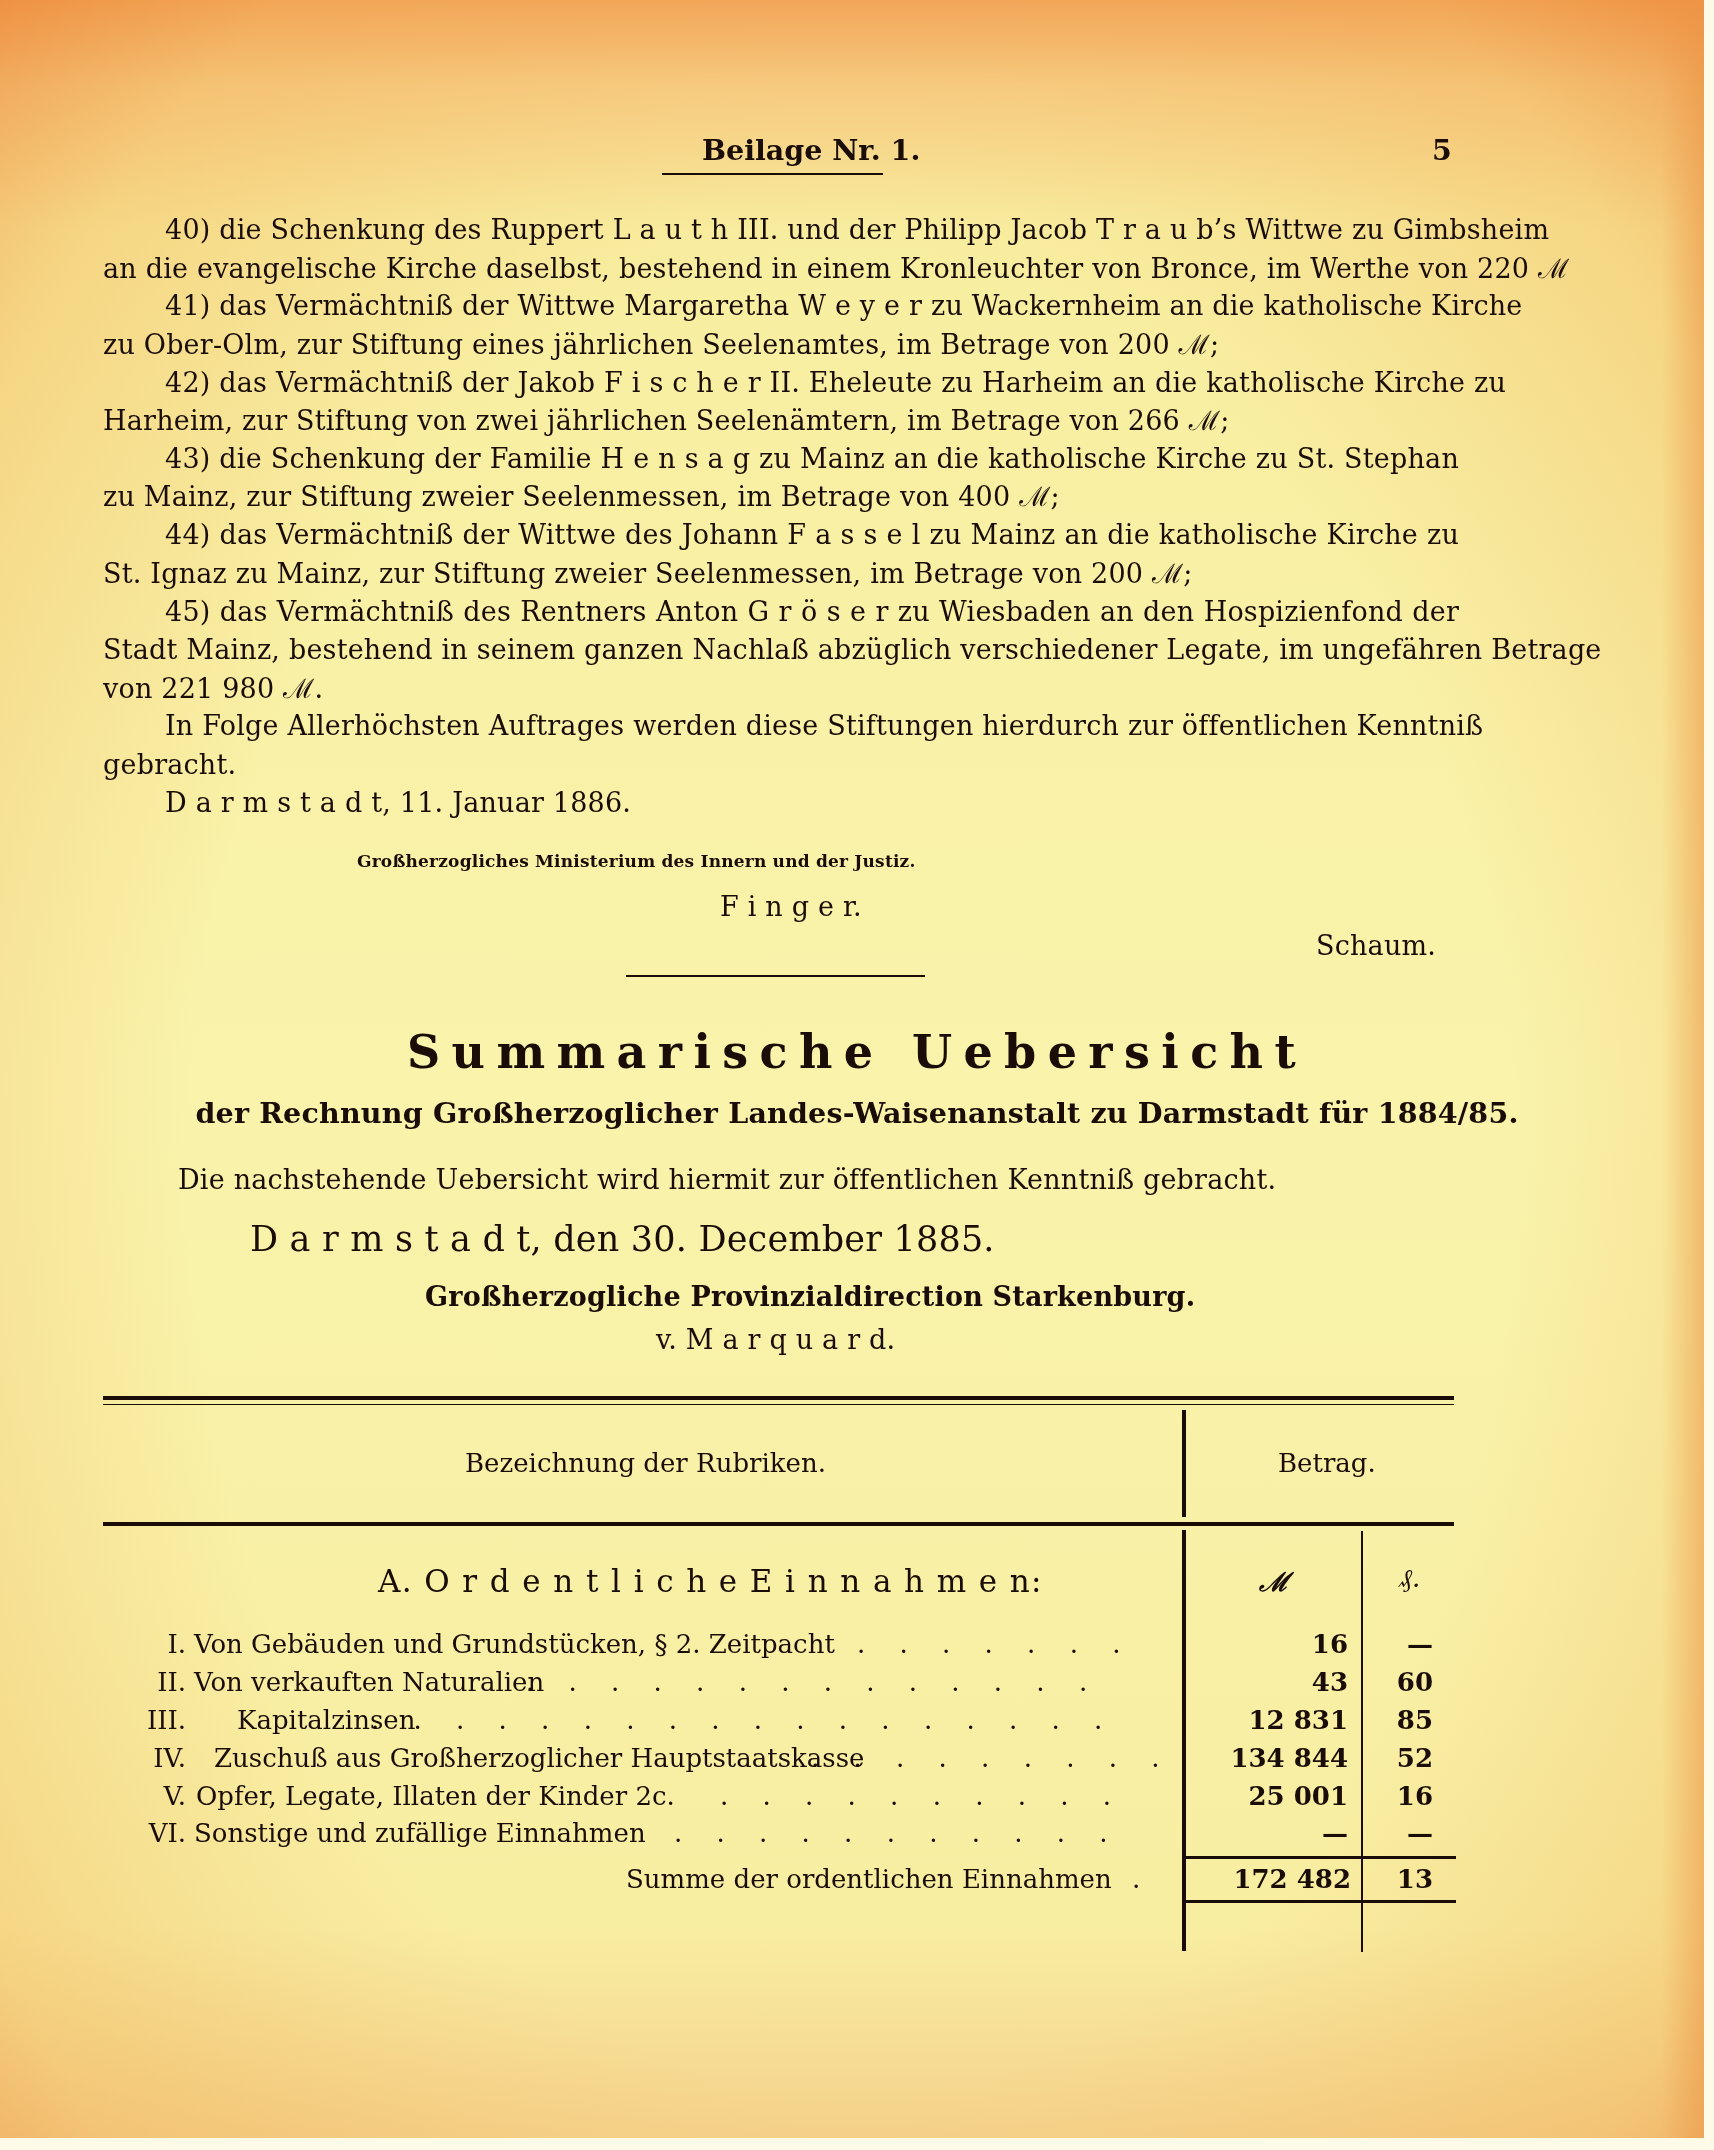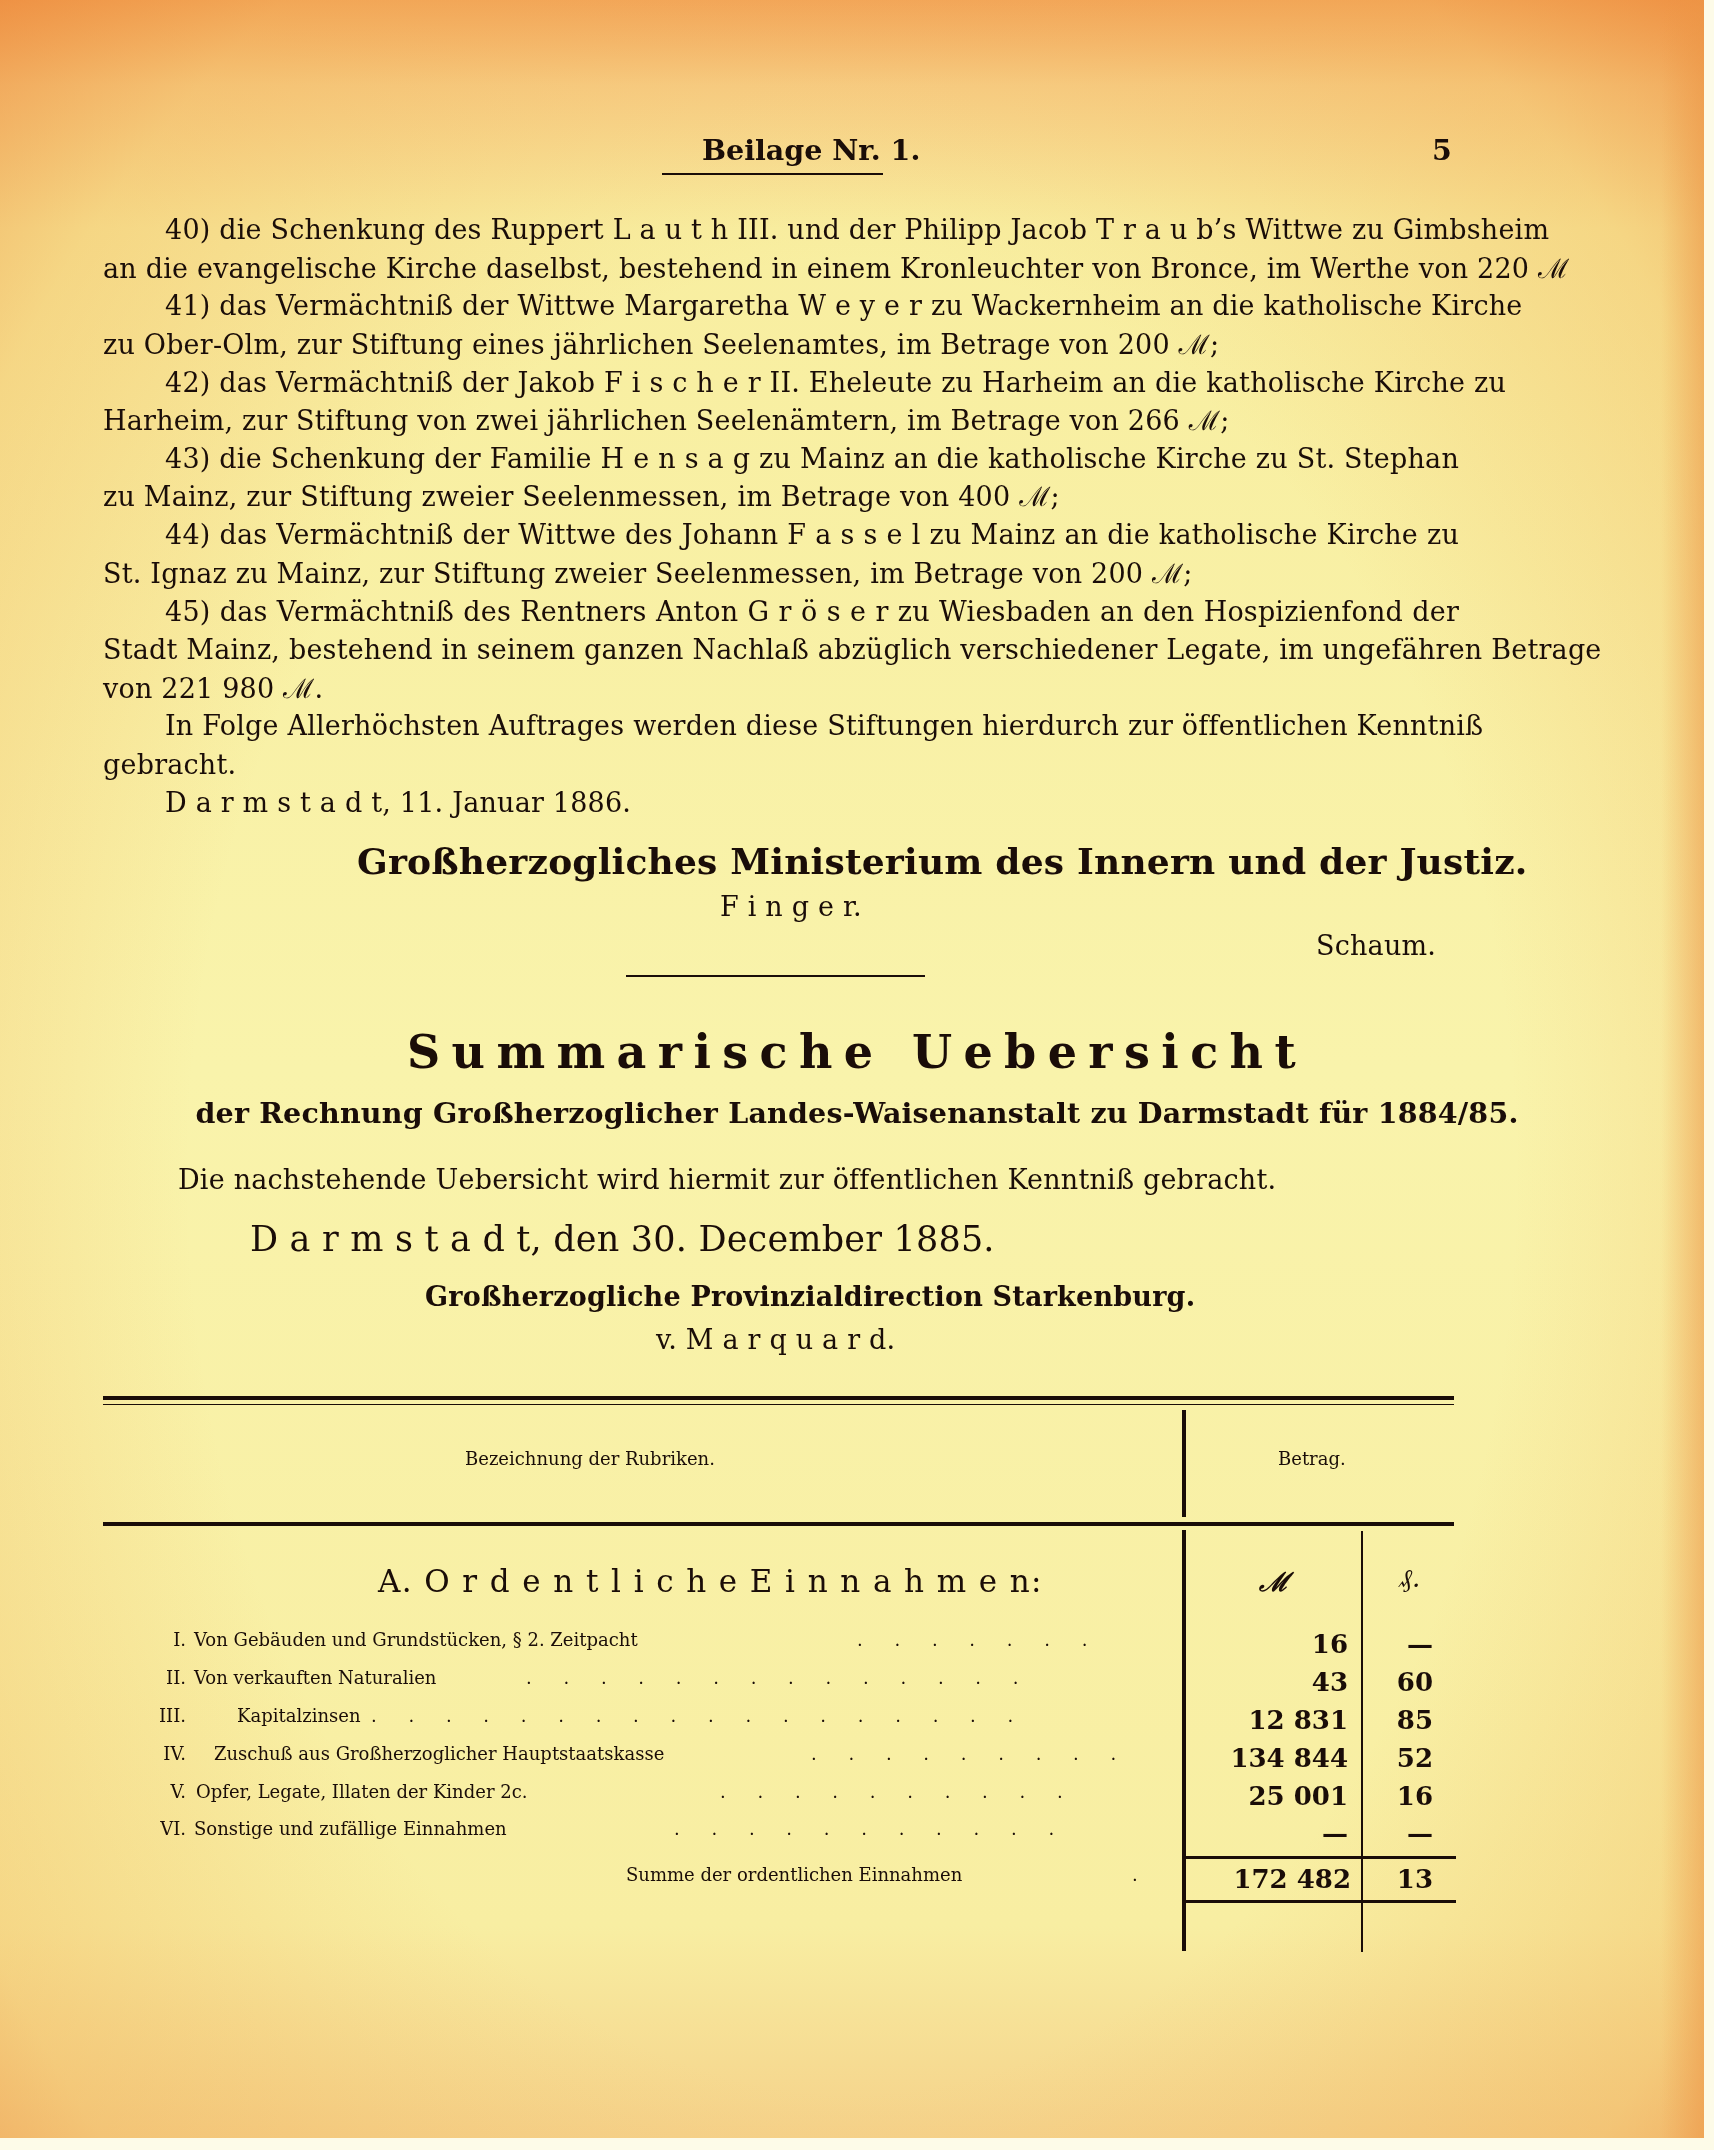--- a/index.html
+++ b/index.html
@@ -21,21 +21,21 @@
   }
   .abs { position: absolute; }
   .line { position: absolute; white-space: nowrap; font-size: 27px; line-height: 37px; letter-spacing: 0.2px; }
   .just { text-align: justify; text-align-last: justify; }
   .bold { font-weight: bold; }
   .header-title { left: 702px; top: 133px; font-size: 28.5px; font-weight: bold; }
   .header-rule { left: 662px; top: 173px; width: 221px; height: 2.1px; background: #1a0d08; }
   .page-num { left: 1432px; top: 133px; font-size: 28.5px; font-weight: bold; }
   .mark { font-style: italic; font-weight: bold; }
   .rule { position: absolute; background: #1a0d08; }
-  .table-text { position: absolute; white-space: nowrap; font-size: 18px; }
+  .table-text { position: absolute; white-space: nowrap; font-size: 26px; }
   .num { position: absolute; font-family: "DejaVu Serif", serif; font-weight: bold; font-size: 26px; text-align: right; white-space: nowrap; }
   .dots { letter-spacing: 13px; }
   .title-big { font-size: 46px; font-weight: bold; letter-spacing: 11.4px; }
 </style>
 </head>
 <body>
 
 <div class="paper"></div>
 
 <div class="abs header-title">Beilage Nr. 1.</div>
@@ -59,21 +59,21 @@
   <div class="line" style="left:103px; top:555px;">St. Ignaz zu Mainz, zur Stiftung zweier Seelenmessen, im Betrage von 200 ℳ;</div>
 
   <div class="line just" style="left:165px; top:593px; width:1294px;">45) das Vermächtniß des Rentners Anton G r ö s e r zu Wiesbaden an den Hospizienfond der</div>
   <div class="line just" style="left:103px; top:631px; width:1355px;">Stadt Mainz, bestehend in seinem ganzen Nachlaß abzüglich verschiedener Legate, im ungefähren Betrage</div>
   <div class="line" style="left:103px; top:670px;">von 221 980 ℳ.</div>
 </div>
 
 <div class="line just" style="left:165px; top:707px; width:1294px;">In Folge Allerhöchsten Auftrages werden diese Stiftungen hierdurch zur öffentlichen Kenntniß</div>
 <div class="line" style="left:103px; top:746px;">gebracht.</div>
 <div class="line" style="left:165px; top:784px;">D a r m s t a d t, 11. Januar 1886.</div>
-<div class="line bold" style="left:357px; top:843px; font-size:36px;">Großherzogliches Ministerium des Innern und der Justiz.</div>
+<div class="line bold" style="left:357px; top:843px; font-size:17px;">Großherzogliches Ministerium des Innern und der Justiz.</div>
 <div class="line" style="left:720px; top:888px;">F i n g e r.</div>
 <div class="line" style="left:1316px; top:927px;">Schaum.</div>
 <div class="rule" style="left:626px; top:975px; width:299px; height:2.1px;"></div>
 
 <div class="line title-big" style="left:0; width:1714px; text-align:center; top:1020px; line-height:64px;">Summarische Uebersicht</div>
 <div class="line bold" style="left:0; width:1714px; text-align:center; top:1095px; font-size:28.5px;">der Rechnung Großherzoglicher Landes-Waisenanstalt zu Darmstadt für 1884/85.</div>
 <div class="line" style="left:178px; top:1161px; font-size:27px;">Die nachstehende Uebersicht wird hiermit zur öffentlichen Kenntniß gebracht.</div>
 <div class="line" style="left:250px; top:1221px; font-size:35px;">D a r m s t a d t, den 30. December 1885.</div>
 <div class="line bold" style="left:425px; top:1278px; font-size:27px;">Großherzogliche Provinzialdirection Starkenburg.</div>
 <div class="line" style="left:656px; top:1321px; font-size:27px;">v. M a r q u a r d.</div>

